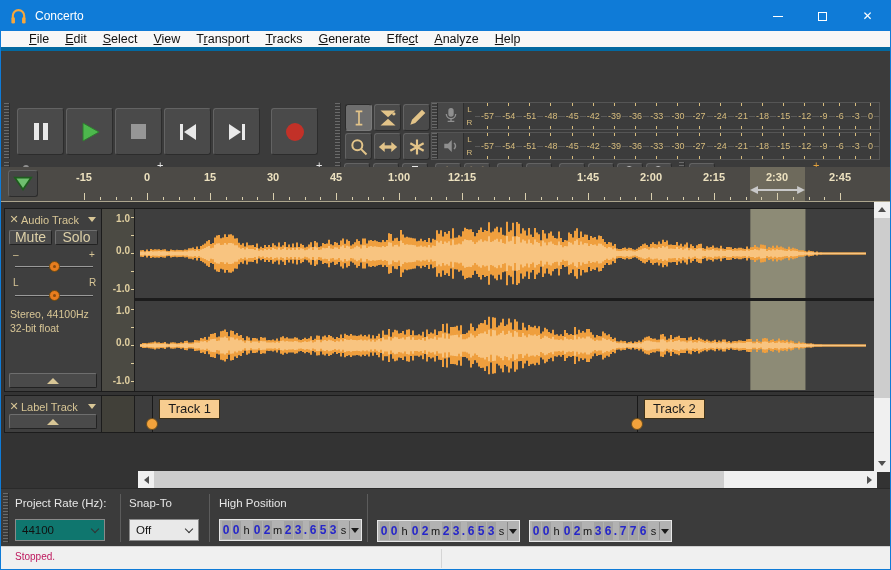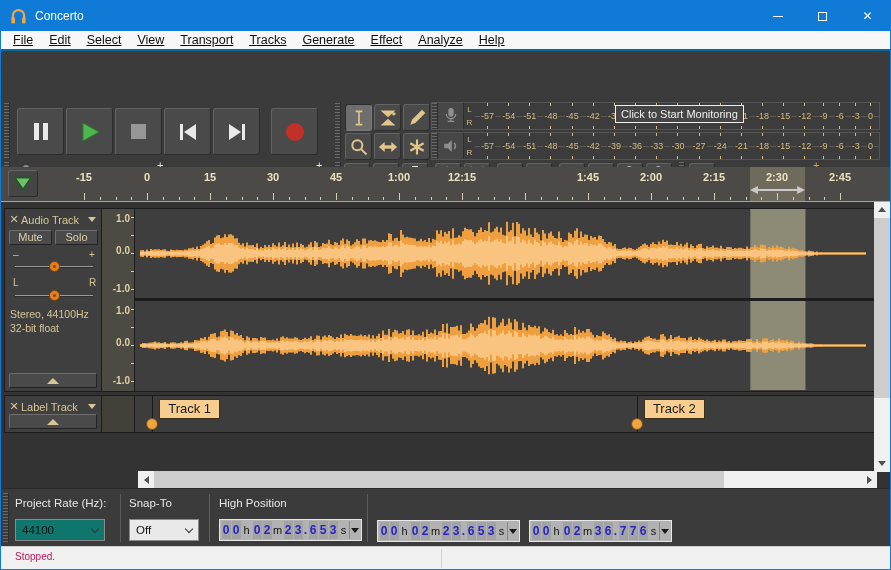--- a/index.html
+++ b/index.html
@@ -10,21 +10,21 @@
   .titlebar{position:absolute;left:0;top:0;width:100%;height:30px;background:#0f7bd7;display:flex;align-items:center;}
   .titlebar .appicon{margin-left:9px;width:17px;height:17px;}
   .titlebar .title{color:#fff;font-size:12px;margin-left:8px;}
   .winbtns{position:absolute;right:0;top:0;height:30px;display:flex;}
   .winbtn{width:45px;height:30px;display:flex;align-items:center;justify-content:center;color:#fff;}
   .winbtn .dash{width:10px;height:1px;background:#fff;}
   .winbtn .sq{width:9px;height:9px;border:1px solid #fff;}
   .winbtn .x{font-size:12px;line-height:1;}
 
   
-  .menubar{position:absolute;left:0;top:30px;width:100%;height:20px;background:#f7f7f7;display:flex;align-items:center;padding-left:4px;border-bottom:2px solid #0369a1;text-decoration:underline;}
+  .menubar{position:absolute;left:0;top:30px;width:100%;height:20px;background:#f7f7f7;display:flex;align-items:center;padding-left:20px;border-bottom:4px solid #0369a1;}
   .menu-item{font-size:12.5px;color:#111;padding:0 8px;height:20px;line-height:20px;}
 
   
   .toolbars{position:absolute;left:0;top:50px;width:100%;height:116px;background:#3b3b3b;}
   .grip{width:6px;background:repeating-linear-gradient(180deg,#6a6a6a 0 1px,transparent 1px 3px);border-right:1px solid #2e2e2e;}
   .tbtn{position:absolute;background:#4a4a4a;border:1px solid;border-color:#636363 #2c2c2c #2c2c2c #636363;border-radius:3px;display:flex;align-items:center;justify-content:center;}
   .tbtn.pressed{background:#6e6e6e;border-color:#2c2c2c #7a7a7a #7a7a7a #2c2c2c;}
   .tan{stroke:#e3c489;}
   .tanfill{fill:#e3c489;}
   .white{stroke:#e9e9e9;}
@@ -75,21 +75,21 @@
   
   .main{position:absolute;left:0;top:201px;width:100%;height:286px;background:#333;}
   .track{position:absolute;left:3px;width:871px;background:#3e3e3e;border:1px solid #1c1c1c;}
   .audio-track{top:6px;height:184px;}
   .label-track{top:193px;height:38px;}
   .tpanel{position:absolute;left:0;top:0;bottom:0;width:97px;background:#3f3f3f;border-right:1px solid #1c1c1c;}
   .tp-head{display:flex;align-items:center;height:17px;margin:2px 2px 0 2px;}
   .tp-x{width:14px;color:#d8c696;font-size:11px;text-align:center;}
   .tp-title{flex:1;color:#d8c696;font-size:11px;display:flex;align-items:center;justify-content:space-between;padding-right:3px;}
   .tri-dn{width:0;height:0;border-left:4px solid transparent;border-right:4px solid transparent;border-top:5px solid #d8c696;}
-  .tp-btn{position:absolute;height:15px;background:#4a4a4a;border:1px solid;border-color:#6e6e6e #222 #222 #6e6e6e;color:#ddd0a8;font-size:11px;text-align:center;line-height:13px;border-radius:2px;}
+  .tp-btn{position:absolute;height:15px;background:#4a4a4a;border:1px solid;border-color:#6e6e6e #222 #222 #6e6e6e;color:#ddd0a8;font-size:14px;text-align:center;line-height:13px;border-radius:2px;}
   .tp-slider{position:absolute;height:2px;background:#9a9a9a;border-bottom:1px solid #2e2e2e;}
   .tp-sl-lab{position:absolute;color:#d8c696;font-size:10px;}
   .tp-info{position:absolute;color:#d8c696;font-size:10.5px;line-height:14px;}
   .collapse{position:absolute;left:4px;right:4px;bottom:3px;height:15px;background:#4a4a4a;border:1px solid;border-color:#6e6e6e #222 #222 #6e6e6e;border-radius:2px;display:flex;align-items:center;justify-content:center;}
   .tri-up{width:0;height:0;border-left:6px solid transparent;border-right:6px solid transparent;border-bottom:6px solid #d8c696;}
   .vruler{position:absolute;left:97px;top:0;bottom:0;width:33px;background:#4b4a43;border-right:1px solid #1c1c1c;}
   .vr-num{position:absolute;right:4px;color:#e0cfa0;font-size:10px;font-weight:bold;}
   .vr-tick{position:absolute;right:0;width:3px;height:1px;background:#e0cfa0;}
   .waves{position:absolute;left:130px;top:0;right:0;bottom:0;}
   .chan{position:absolute;left:0;right:0;height:89px;background:#3e3e3e;}
@@ -476,21 +476,20 @@
             <span>-3</span>
             <div class="tick"></div>
           </div>
           <div class="mcell">
             <div class="tick"></div>
             <span>0</span>
             <div class="tick"></div>
           </div>
         </div>
     </div>
-    <div class="tooltip">Click to Start Monitoring</div>
 
     <div class="grip" style="position:absolute;left:3px;top:111px;height:24px"></div>
     <svg style="position:absolute;left:16px;top:113px" width="18" height="20" viewBox="0 0 24 26">
         <g class="gray" stroke-width="2" fill="none">
           <rect x="9" y="2" width="6" height="11" rx="3" fill="#8f8f8f"></rect>
           <path d="M5 10 a7 7 0 0 0 14 0"></path>
           <path d="M12 17 V21 M7 21 H17"></path>
         </g>
       </svg>
     <span class="signs" style="left:42px;top:110px">–</span>

